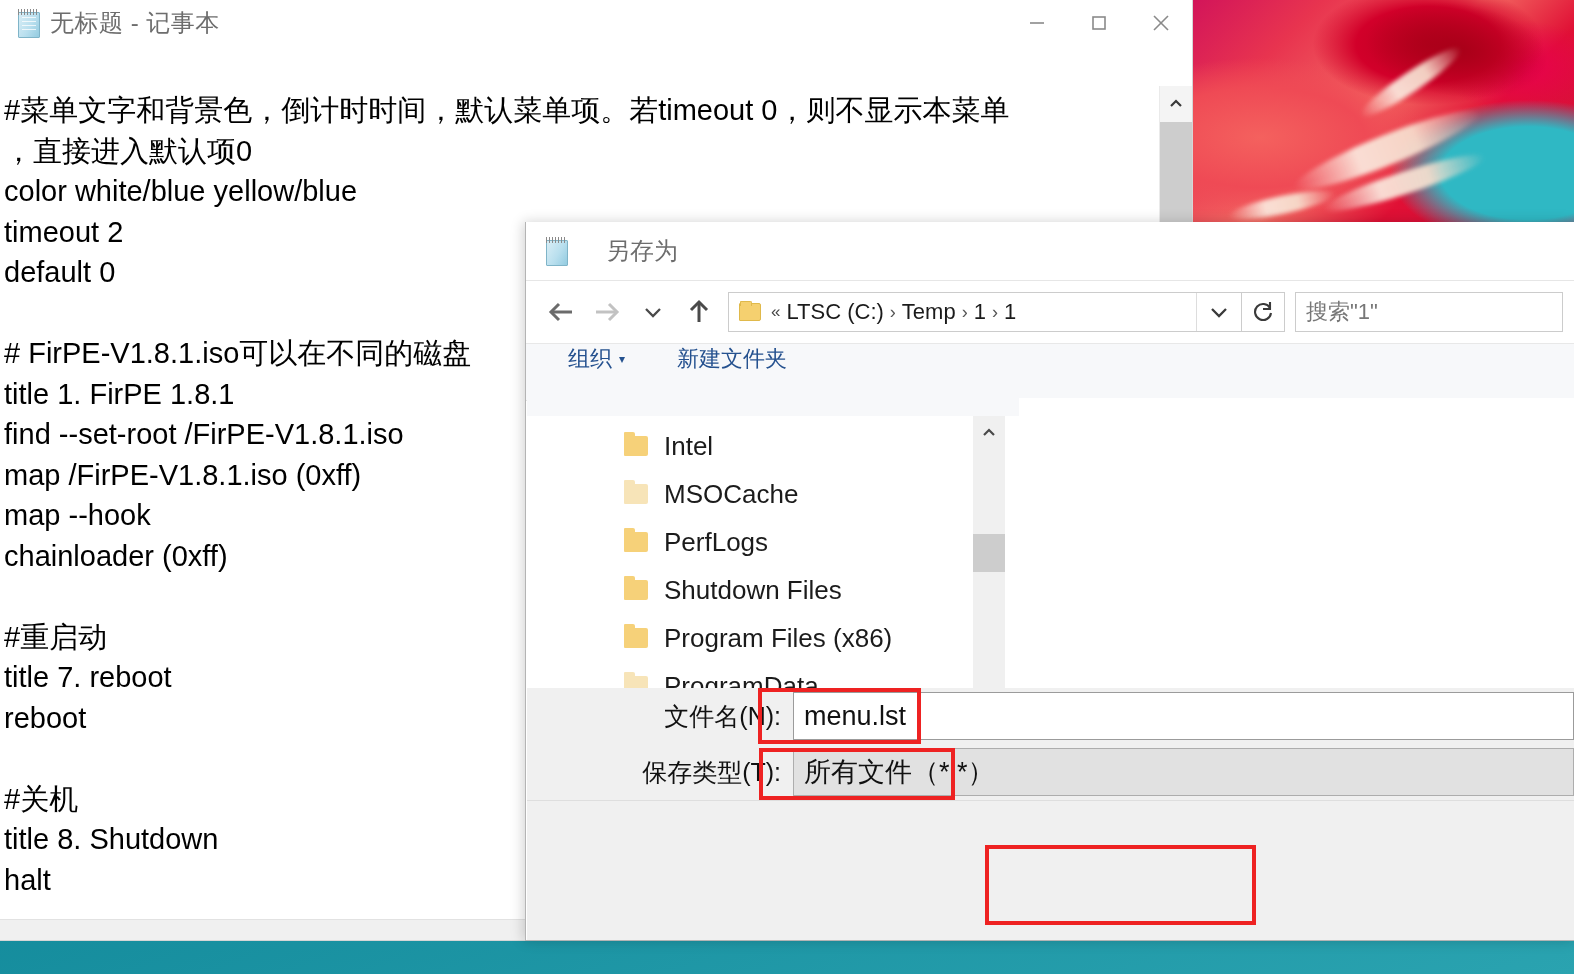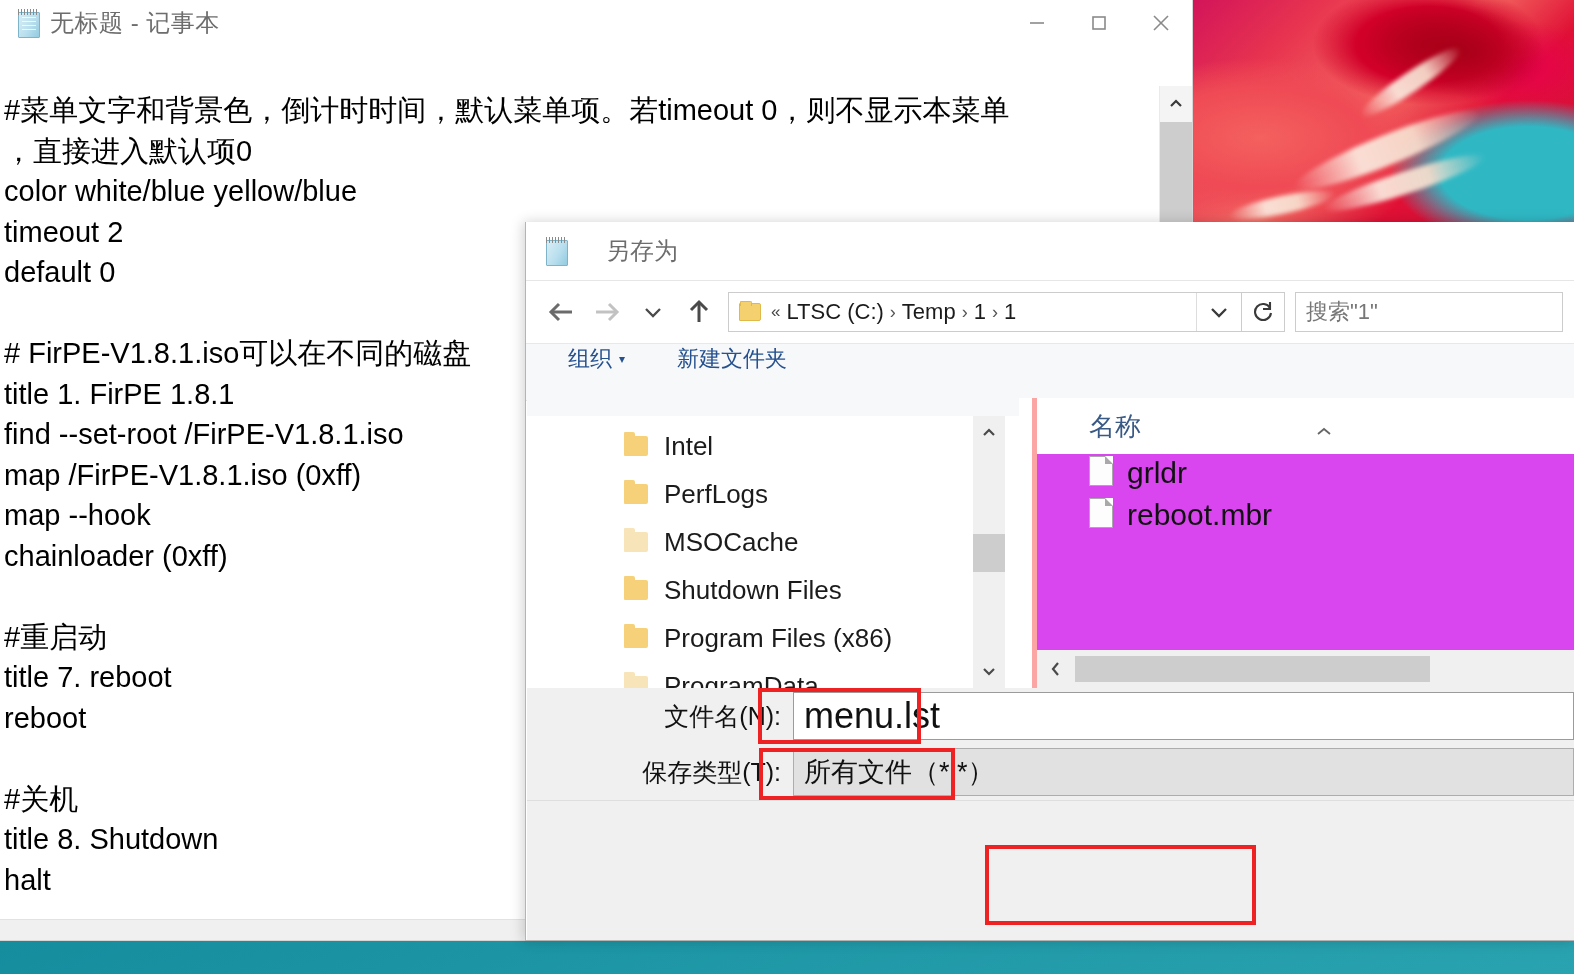--- a/index.html
+++ b/index.html
@@ -156,21 +156,21 @@
 
   #saveas-toolbar{
     height:56px;background:#f7f8fa;border-top:1px solid #e8e8e8;border-bottom:1px solid #e3e3e3;
     display:flex;align-items:flex-start;padding-left:42px;gap:52px;
     font-size:22px;color:#25518f;
   }
   #saveas-toolbar .tb{display:flex;align-items:center;gap:7px;white-space:nowrap;}
   #saveas-toolbar .caret{font-size:12px;color:#25518f;}
 
   #saveas-panes{
-    position:absolute;left:1px;top:176px;right:1px;height:290px;display:flex;background:#fff;
+    position:absolute;left:1px;top:176px;right:1px;height:290px;display:flex;background:#fff;flex-direction:column;
   }
   #navpane{
     width:492px;display:flex;flex-direction:column;position:relative;
     border-right:1px solid #fff;
   }
   #navpane-head{height:18px;background:#f7f8fa;}
   #navpane-list{flex:1;overflow:hidden;padding-top:6px;}
   .navrow{height:48px;display:flex;align-items:center;padding-left:97px;font-size:26px;color:#1b1b1b;}
   .navrow .fico{width:24px;height:20px;margin-right:16px;position:relative;flex:none;}
   .navrow .fico i{position:absolute;inset:0;background:#f6d179;border-radius:1px 2px 2px 1px;display:block;}
@@ -208,21 +208,21 @@
 
   #saveas-form{
     position:absolute;left:1px;right:1px;top:466px;height:112px;background:#f0f0f0;
   }
   .formrow{height:56px;display:flex;align-items:center;}
   .formlabel{
     width:254px;text-align:right;padding-right:12px;font-size:25px;color:#111;flex:none;white-space:nowrap;
   }
   #filename-input{
     flex:1;height:46px;background:#fff;border:1px solid #9b9b9b;
-    display:flex;align-items:center;padding-left:10px;font-size:36px;color:#111;margin-right:0;
+    display:flex;align-items:center;padding-left:10px;font-size:27px;color:#111;margin-right:0;
   }
   #filetype-select{
     flex:1;height:46px;background:#e1e1e1;border:1px solid #adadad;
     display:flex;align-items:center;padding-left:10px;font-size:27px;color:#111;
   }
   
   .redbox{position:absolute;border:4px solid #ee2222;pointer-events:none;z-index:40;}
   #red-filename{left:758px;top:688px;width:155px;height:48px;}
   #red-filetype{left:759px;top:748px;width:188px;height:44px;}
   #red-encoding{left:985px;top:845px;width:263px;height:72px;}
@@ -388,31 +388,31 @@
 
     <div id="navpane">
       <div id="navpane-head"></div>
       <div id="navpane-list">
         <div class="navrow">
           <span class="fico">
               <i></i>
             </span>
           <span>Intel</span>
         </div>
+        <div class="navrow dim">
+          <span class="fico">
+              <i></i>
+            </span>
+          <span>MSOCache</span>
+        </div>
         <div class="navrow">
           <span class="fico">
               <i></i>
             </span>
           <span>PerfLogs</span>
-        </div>
-        <div class="navrow dim">
-          <span class="fico">
-              <i></i>
-            </span>
-          <span>MSOCache</span>
         </div>
         <div class="navrow">
           <span class="fico">
               <i></i>
             </span>
           <span>Shutdown Files</span>
         </div>
         <div class="navrow">
           <span class="fico">
               <i></i>

